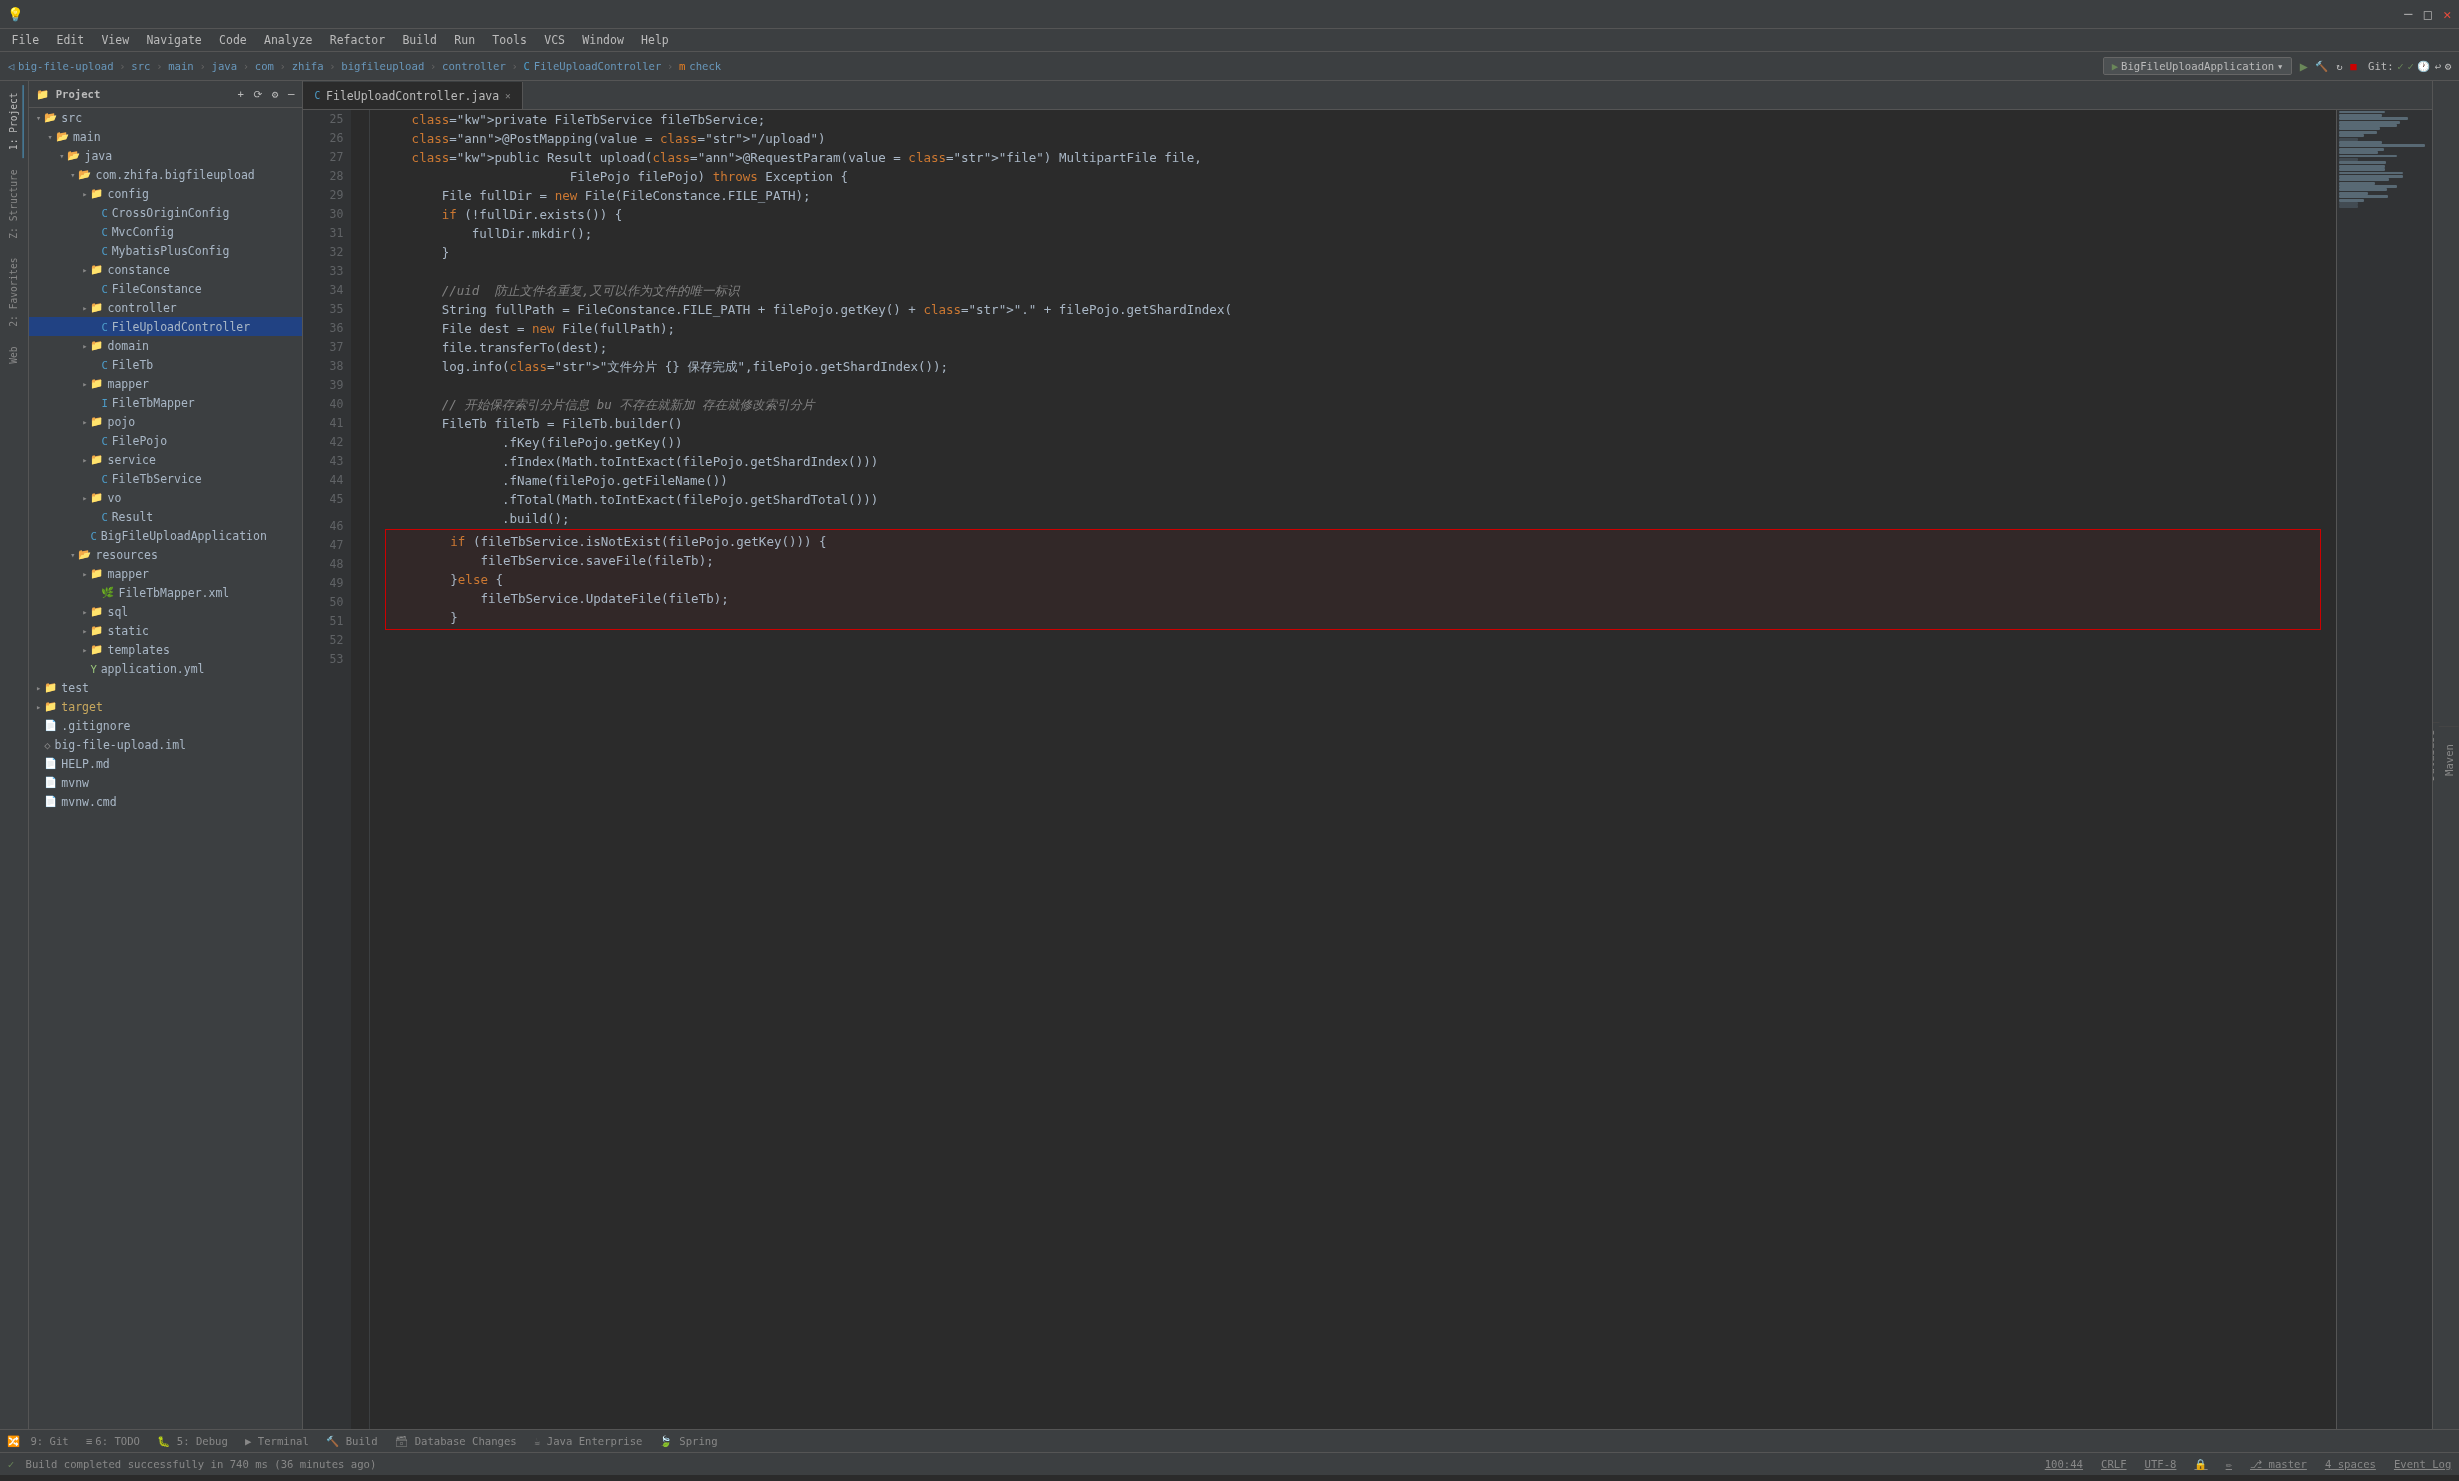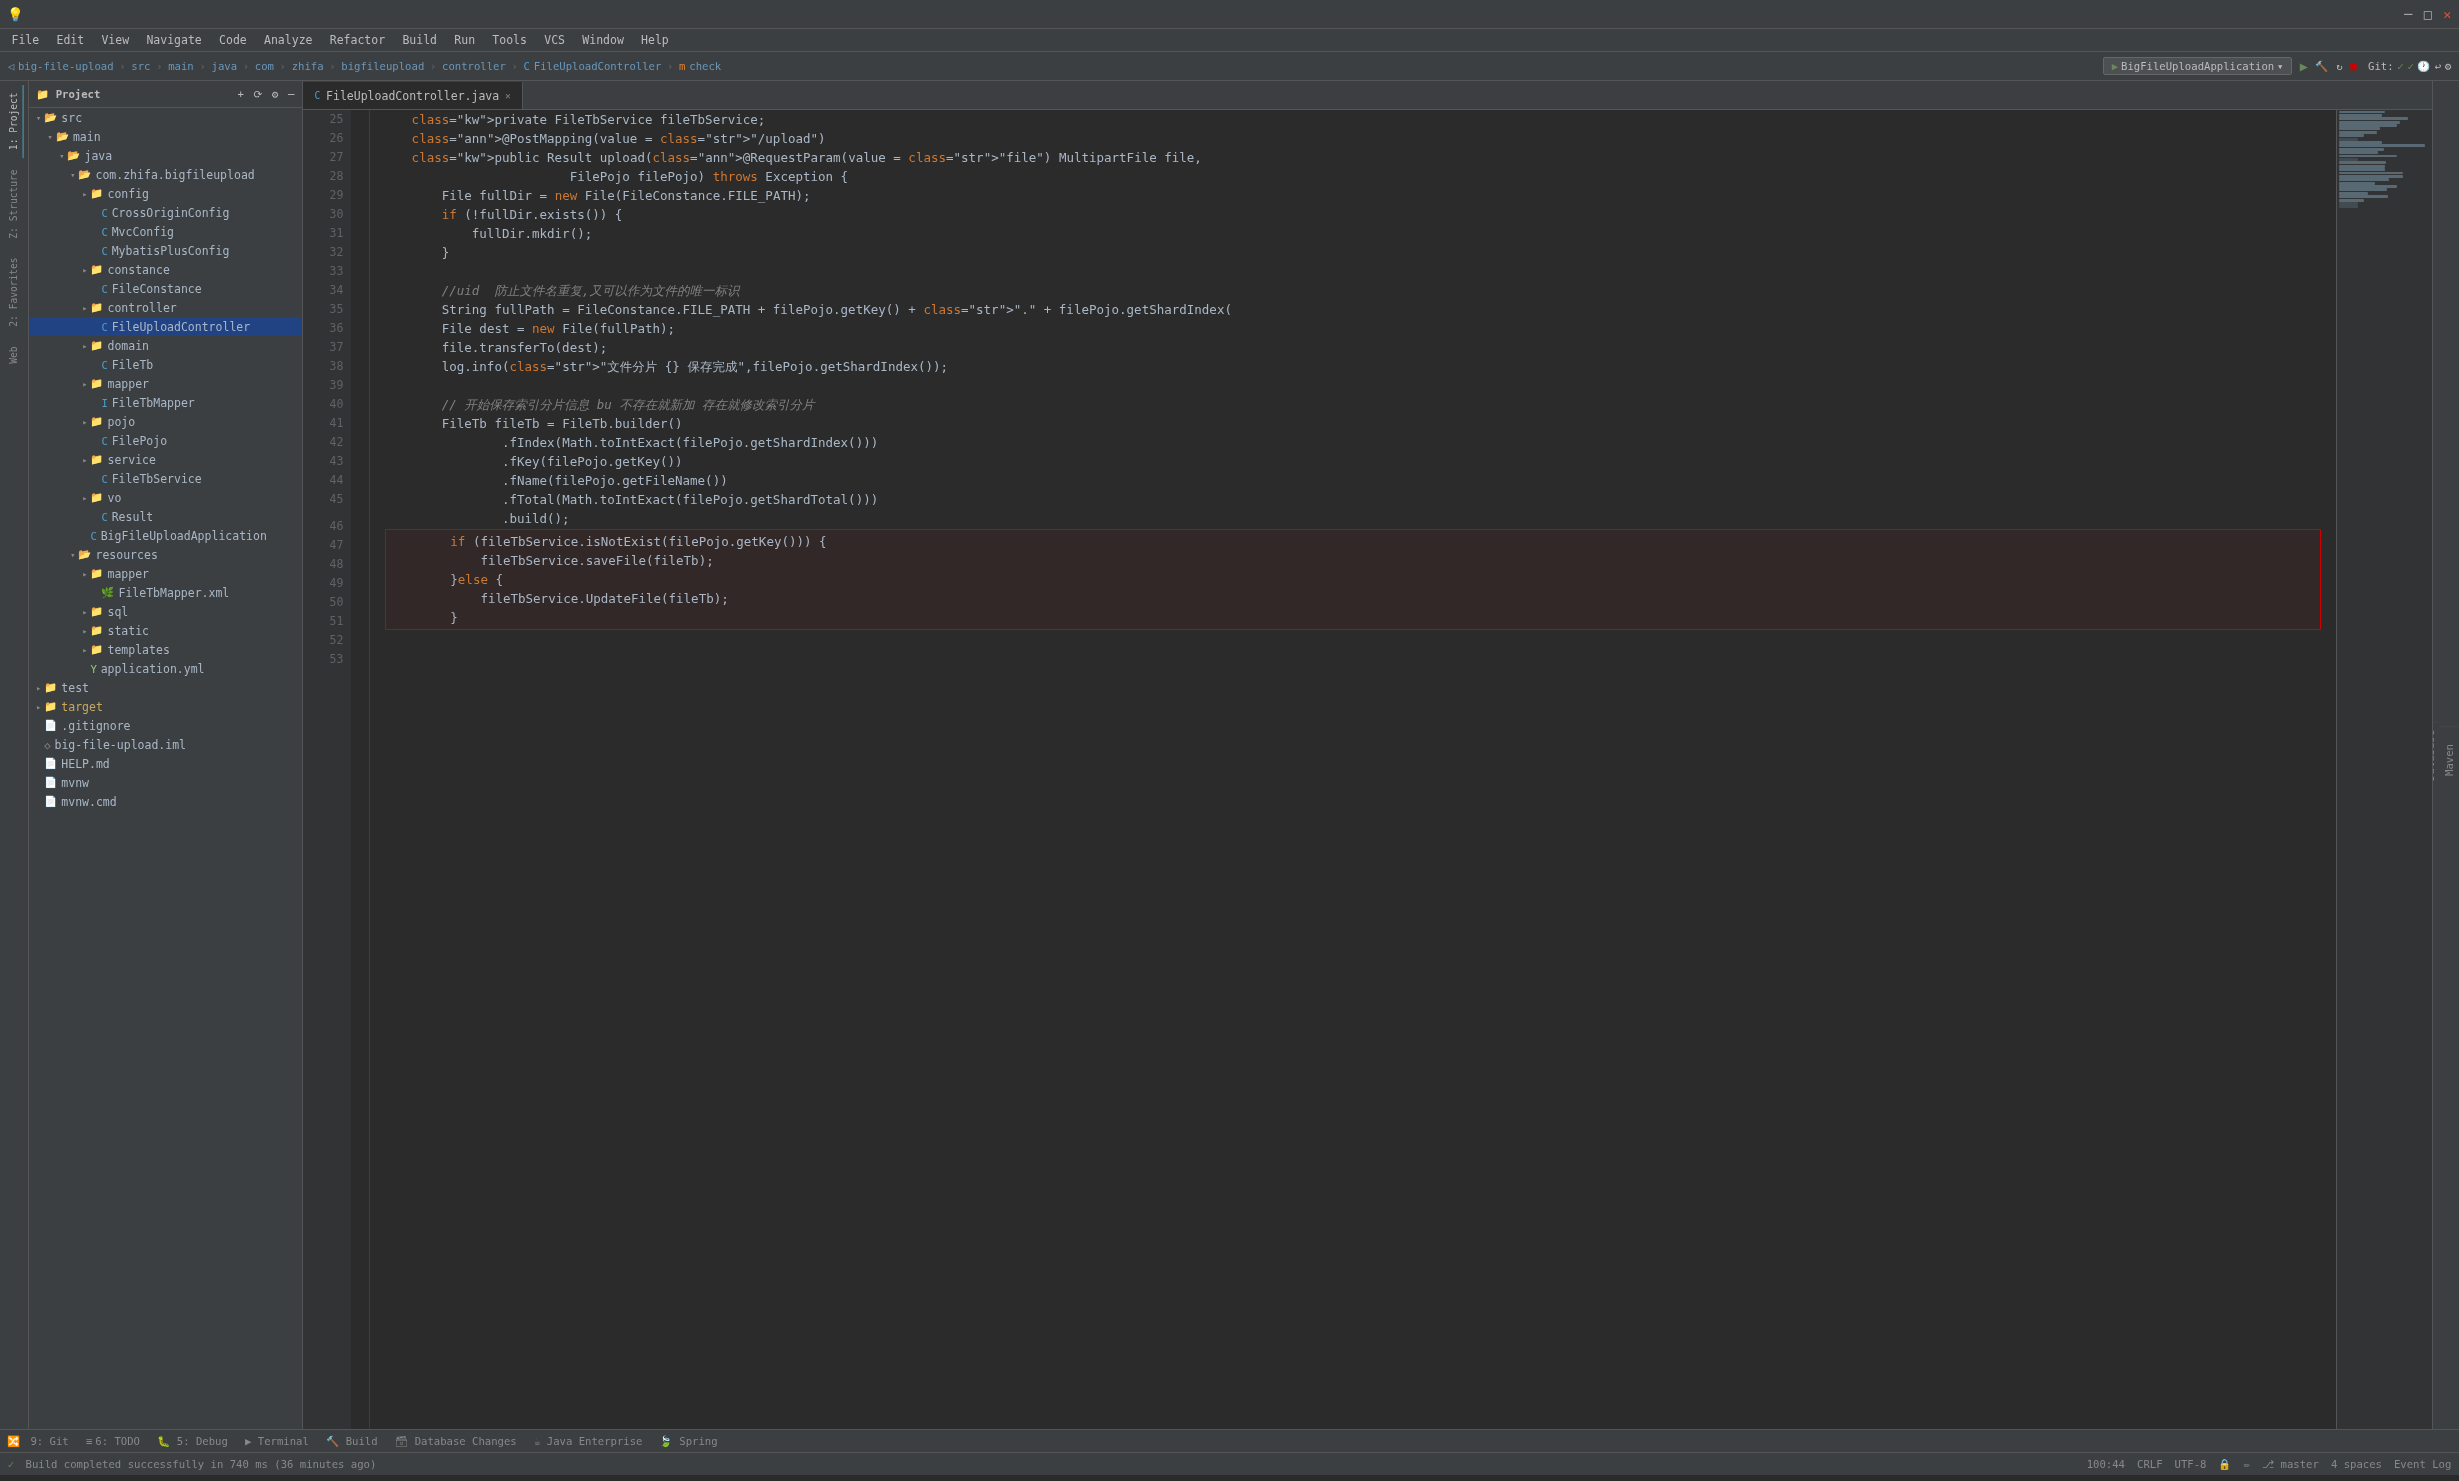--- a/index.html
+++ b/index.html
@@ -242,21 +242,21 @@
       height: 23px;
       background: #3c3f41;
       display: flex;
       align-items: center;
       padding: 0 7.7px;
       font-size: 10.6px;
       color: #888;
       border-top: 1px solid #555;
       gap: 11.5px;
     }
-    .status-right { margin-left: auto; display: flex; gap: 12px; }
+    .status-right { margin-left: auto; display: flex; gap: 18px; text-decoration: underline; }
 
     
     #bottom-toolbar {
       height: 23px;
       background: #3c3f41;
       display: flex;
       align-items: center;
       padding: 0 7.7px;
       font-size: 10.6px;
       color: #888;
@@ -649,22 +649,22 @@
           <div class="code-line">        }</div>
           <div class="code-line">&nbsp;</div>
           <div class="code-line"><span class="comment">        //uid  防止文件名重复,又可以作为文件的唯一标识</span></div>
           <div class="code-line">        <span class="type">String</span> fullPath = FileConstance.FILE_PATH + filePojo.getKey() + <span <span="" class="kw">class</span>="str"&gt;"." + filePojo.getShardIndex(</div>
           <div class="code-line">        <span class="type">File</span> dest = <span class="kw">new</span> <span class="type">File</span>(fullPath);</div>
           <div class="code-line">        file.transferTo(dest);</div>
           <div class="code-line">        log.info(<span <span="" class="kw">class</span>="str"&gt;"文件分片 {} 保存完成",filePojo.getShardIndex());</div>
           <div class="code-line">&nbsp;</div>
           <div class="code-line"><span class="comment">        // 开始保存索引分片信息 bu 不存在就新加 存在就修改索引分片</span></div>
           <div class="code-line">        <span class="type">FileTb</span> fileTb = <span class="type">FileTb</span>.builder()</div>
+          <div class="code-line">                .fKey(filePojo.getKey())</div>
           <div class="code-line">                .fIndex(<span class="type">Math</span>.toIntExact(filePojo.getShardIndex()))</div>
-          <div class="code-line">                .fKey(filePojo.getKey())</div>
           <div class="code-line">                .fName(filePojo.getFileName())</div>
           <div class="code-line">                .fTotal(<span class="type">Math</span>.toIntExact(filePojo.getShardTotal()))</div>
           <div class="code-line">                .build();</div>
           <div class="red-box" style="margin: 1px 3.8px; padding: 1.9px 3.8px;">
             <div class="code-line">        <span class="kw">if</span> (fileTbService.isNotExist(filePojo.getKey())) {</div>
             <div class="code-line">            fileTbService.saveFile(fileTb);</div>
             <div class="code-line">        }<span class="kw">else</span> {</div>
             <div class="code-line">            fileTbService.UpdateFile(fileTb);</div>
             <div class="code-line">        }</div>
           </div>

